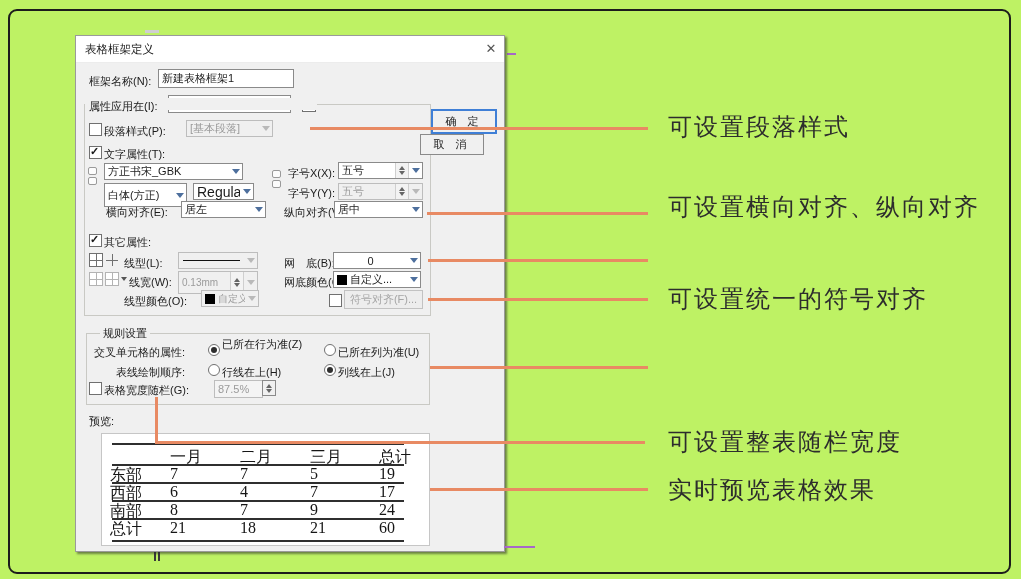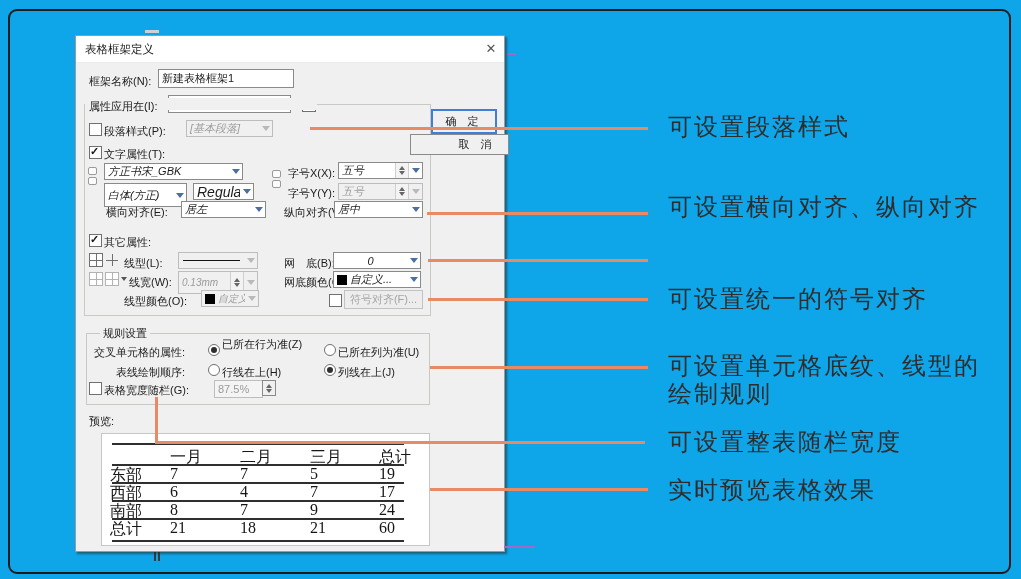--- a/index.html
+++ b/index.html
@@ -1,28 +1,28 @@
 <!DOCTYPE html>
 <html style="--leader: #e88a63;"><head>
 <meta charset="utf-8">
 <style>
   html,body{margin:0;padding:0;background:#fff;}
-  #stage{position:relative;width:1021px;height:579px;background:#0ea5e9;overflow:hidden;
+  #stage{position:relative;width:1021px;height:579px;background:#bef264;overflow:hidden;
          font-family:"Liberation Sans", sans-serif;}
   
   #frame{position:absolute;left:8px;top:9px;width:999px;height:561px;border:2px solid #1c1c1c;border-radius:9px;}
   
   #dialog{position:absolute;left:75px;top:35px;width:428px;height:515px;background:#f0f0f0;
           border:1px solid #9a9a9a;box-shadow:2px 2px 2px rgba(40,40,40,.55);z-index:2;font-size:11px;color:#1b1b1b;}
   #titlebar{position:absolute;left:0;top:0;width:100%;height:26px;background:#ffffff;border-bottom:1px solid #ececec;}
   .lbl{position:absolute;font-size:11px;color:#1b1b1b;white-space:nowrap;}
   .lbl.dim{color:#9b9b9b;}
   .input{position:absolute;background:#fff;border:1px solid #8a8a8a;font-size:11px;display:flex;align-items:center;padding-left:3px;white-space:nowrap;}
   .dd{position:absolute;background:#fff;border:1px solid #8a8a8a;display:flex;align-items:center;box-sizing:border-box;}
-  .dd .val{flex:1;padding-left:3px;font-size:11px;white-space:nowrap;overflow:hidden;font-style:italic;}
+  .dd .val{flex:1;padding-left:3px;font-size:11px;white-space:nowrap;overflow:hidden;}
   .dd .val.center{text-align:center;padding-left:0;}
   .dd .arrow{width:13px;align-self:stretch;display:flex;align-items:center;justify-content:center;}
   .tri{width:0;height:0;border:4px solid transparent;border-top:5px solid #4d6f9d;margin-top:4px;}
   .dd.disabled{background:#f0f0f0;border-color:#bdbdbd;}
   .dd.disabled .val{color:#9b9b9b;}
   .dd.disabled .tri{border-top-color:#b9b9b9;}
   .swatch{width:10px;height:10px;background:#000;margin-left:3px;flex:0 0 auto;}
   .linesample{flex:1;height:0;border-top:1.6px solid #111;margin:0 4px;}
   .spin{width:12px;align-self:stretch;display:flex;flex-direction:column;align-items:center;justify-content:center;gap:1px;border-left:1px solid #cfcfcf;border-right:1px solid #cfcfcf;background:#f3f3f3;}
   .spin .u{width:0;height:0;border:3px solid transparent;border-bottom:4px solid #666;}
@@ -281,32 +281,30 @@
           <span class="tcell" style="left: 277px; top: 67px;">24</span>
           <span class="tcell" style="left: 8px; top: 85px;">总计</span>
           <span class="tcell" style="left: 68px; top: 85px;">21</span>
           <span class="tcell" style="left: 138px; top: 85px;">18</span>
           <span class="tcell" style="left: 208px; top: 85px;">21</span>
           <span class="tcell" style="left: 277px; top: 85px;">60</span>
         </div>
     </div>
 
     <div class="btn primary" style="left:355px;top:73px;width:62px;height:21px;">确 定</div>
-    <div class="btn" style="left:334px;top:98px;width:62px;height:19px;padding-left:35px;">取 消</div>
+    <div class="btn" style="left:344px;top:98px;width:62px;height:19px;">取 消</div>
   </div>
 
   <div class="leader" style="left:310px;top:127px;width:338px;"></div>
   <div class="leader" style="left:427px;top:212px;width:221px;"></div>
   <div class="leader" style="left:428px;top:259px;width:220px;"></div>
   <div class="leader" style="left:428px;top:298px;width:220px;"></div>
   <div class="leader" style="left:430px;top:366px;width:218px;"></div>
   <div class="leader-v" style="left:155px;top:397px;height:47px;"></div>
   <div class="leader" style="left:155px;top:441px;width:490px;"></div>
   <div class="leader" style="left:430px;top:488px;width:218px;"></div>
 
   <div class="annotation" style="top:113px;">可设置段落样式</div>
   <div class="annotation" style="top:193px;">可设置横向对齐、纵向对齐</div>
   <div class="annotation" style="top:285px;">可设置统一的符号对齐</div>
-  <div class="annotation" style="top:352px;">可设置单元格底纹、线型的
-绘制规则</div>
   <div class="annotation" style="top:428px;">可设置整表随栏宽度</div>
   <div class="annotation" style="top:476px;">实时预览表格效果</div>
 </div>
 
 </body></html>

